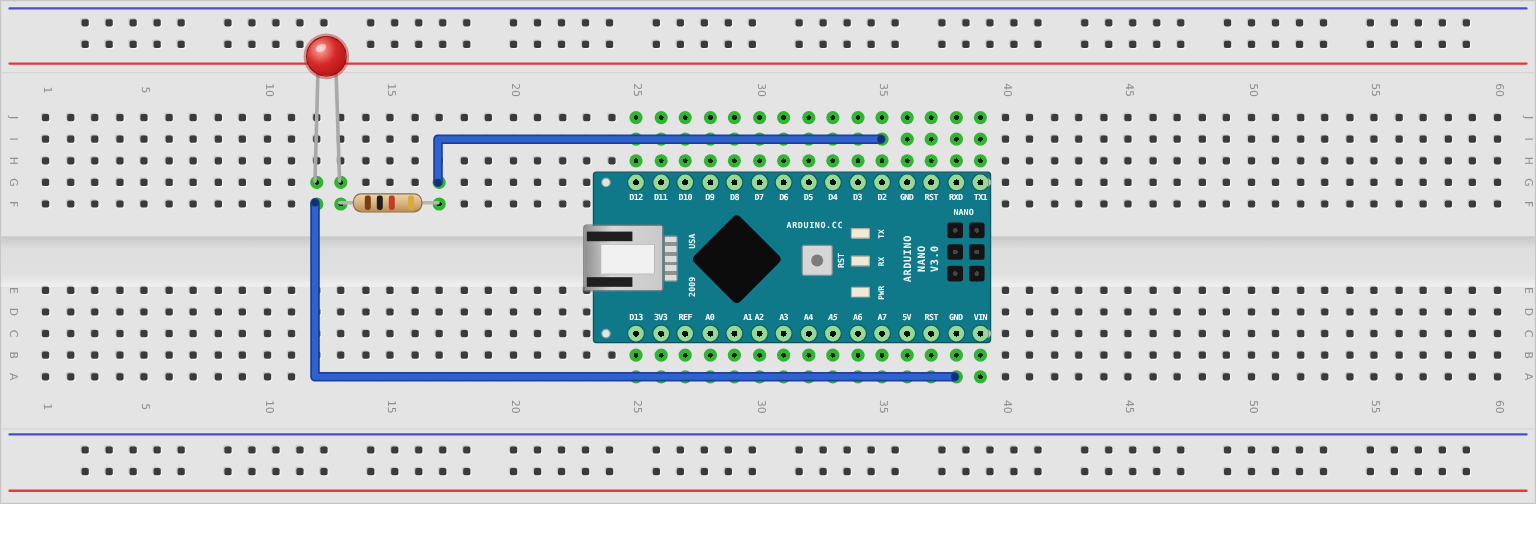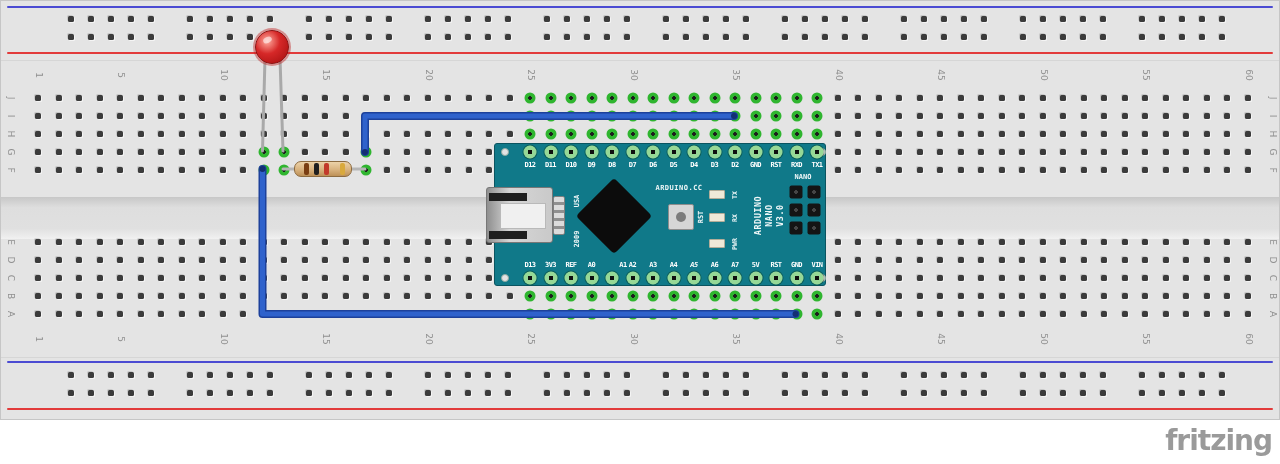--- a/index.html
+++ b/index.html
@@ -1153,14 +1153,13 @@
         <div class="plabel" style="left: 260.5px; top: 121px;">5V</div>
         <div class="npin" style="left: 281px; top: 134px;"></div>
         <div class="plabel" style="left: 281px; top: 121px;">RST</div>
         <div class="npin" style="left: 301.5px; top: 134px;"></div>
         <div class="plabel" style="left: 301.5px; top: 121px;">GND</div>
         <div class="npin" style="left: 322px; top: 134px;"></div>
         <div class="plabel" style="left: 322px; top: 121px;">VIN</div>
       </div>
   </div>
 
-  <div id="watermark">fritzing</div>
 </div>
 
 </body></html>

